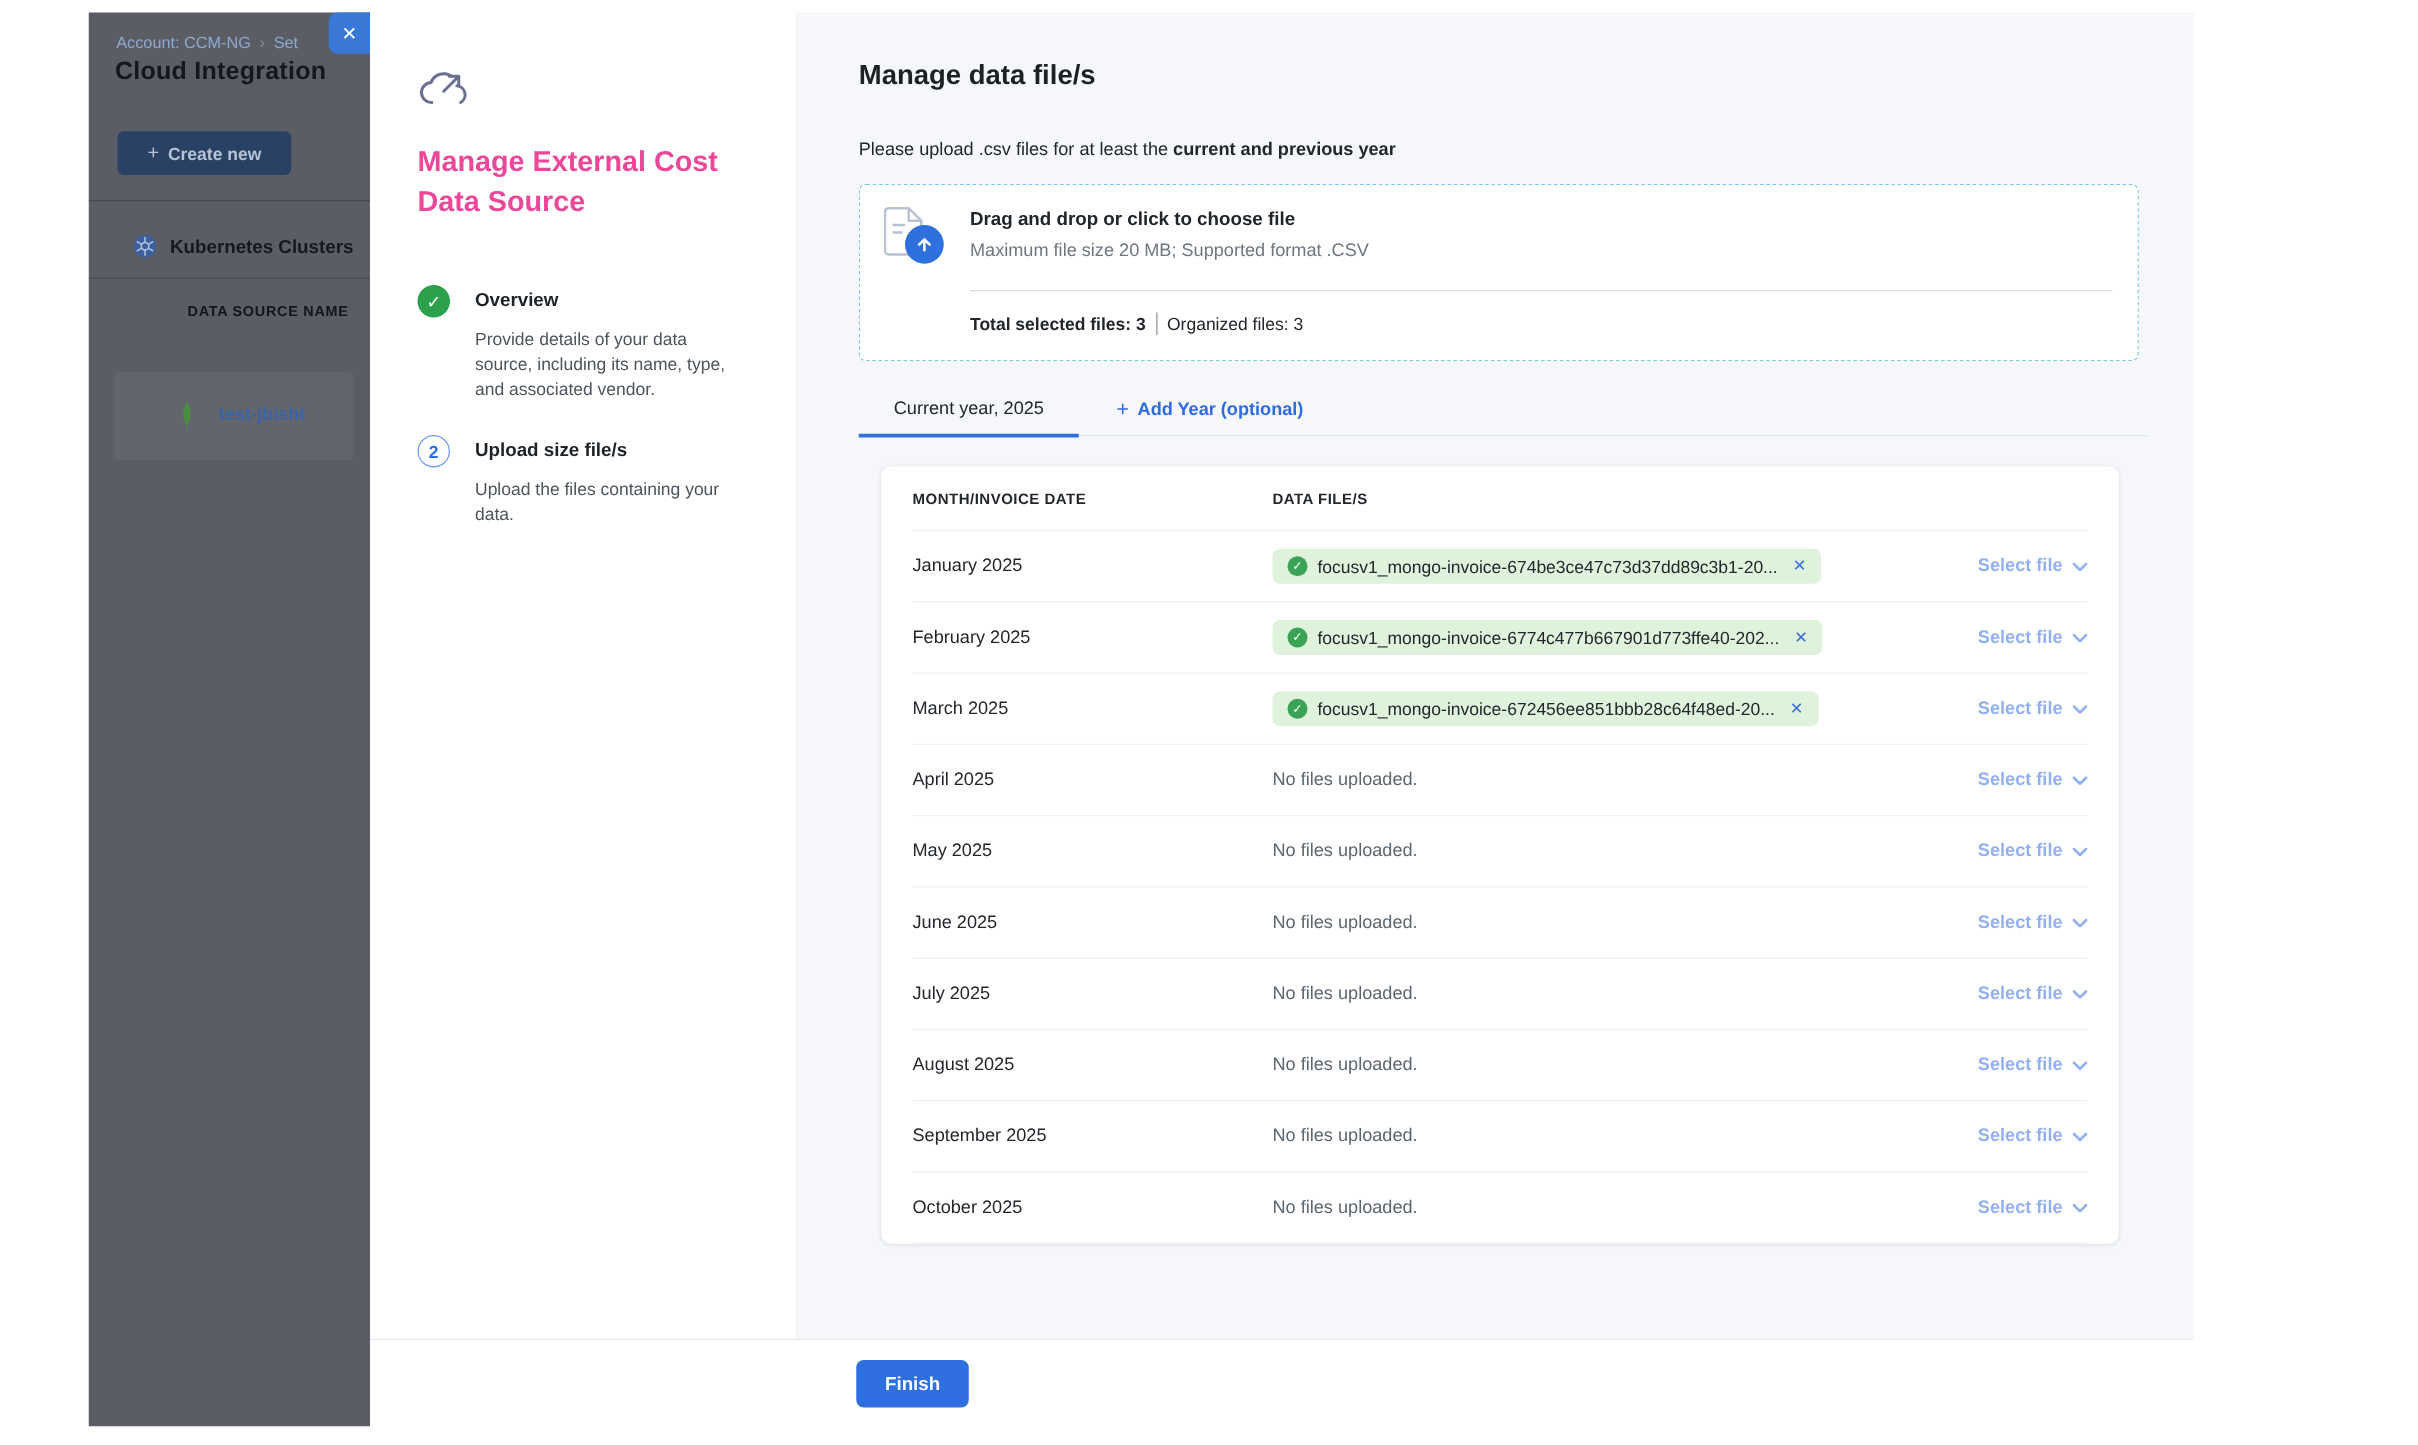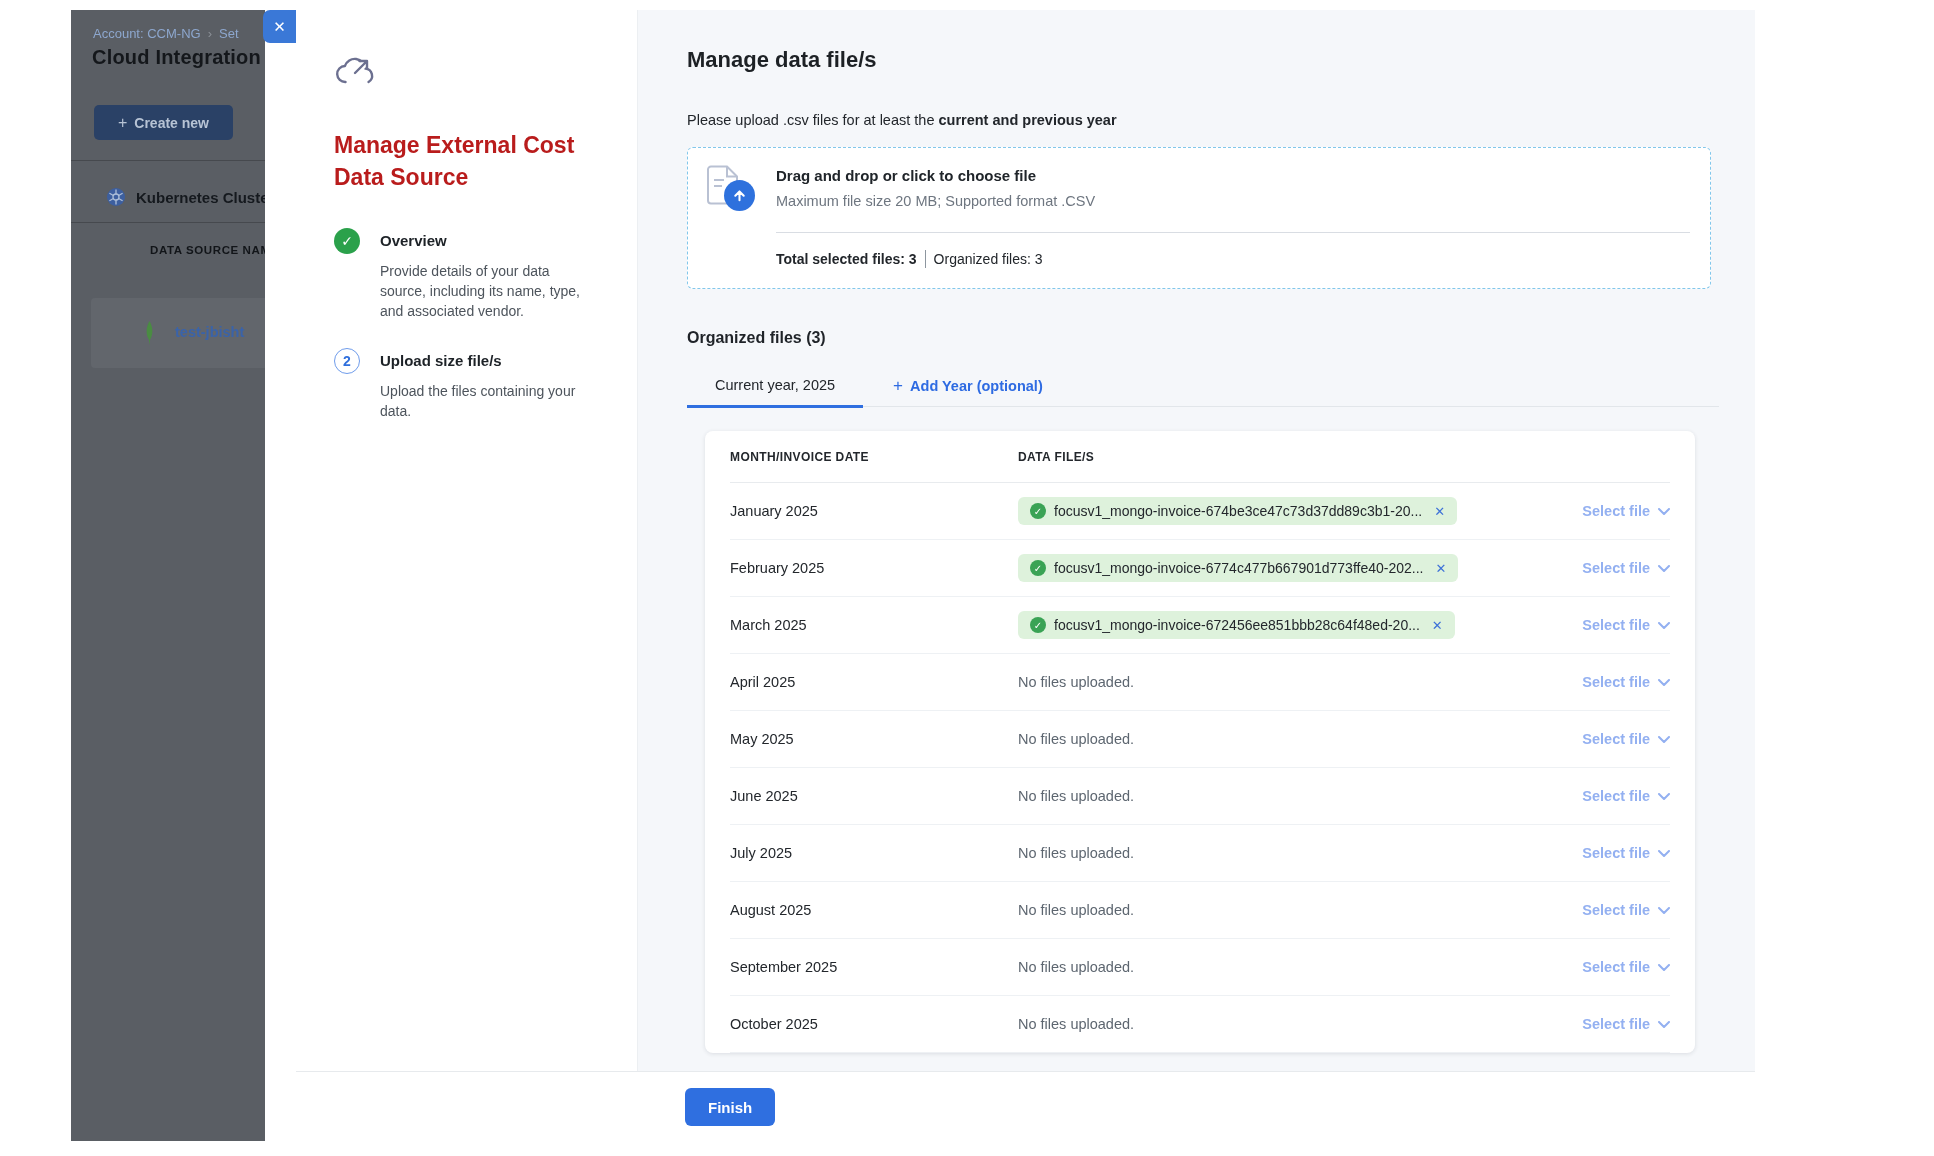--- a/index.html
+++ b/index.html
@@ -5,21 +5,21 @@
   * { box-sizing: border-box; }
   html,body { margin:0; padding:0; }
   body {
     width:1934px; height:1156px; position:relative; overflow:hidden;
     background:#ffffff;
     font-family:"Liberation Sans","DejaVu Sans",sans-serif;
     color:#22262b;
   }
 
   
-  .dim-page { position:absolute; left:71px; top:10px; width:194px; height:1131px;
+  .dim-page { position:absolute; left:71px; top:10px; width:225px; height:1131px;
     background:#5a5e64; overflow:hidden; }
   .dim-breadcrumb { position:absolute; left:22px; top:16px; font-size:13px; color:#8da7ce; white-space:nowrap; }
   .dim-breadcrumb .sep { color:#8b9097; margin:0 7px; }
   .dim-title { position:absolute; left:21px; top:36px; font-size:20px; font-weight:bold; color:#14171b; letter-spacing:.2px; }
   .dim-create-btn { position:absolute; left:23px; top:95px; width:139px; height:35px;
     background:#2a4166; border:none; border-radius:5px; color:#b7c3d4; font-size:14px; font-weight:600;
     display:flex; align-items:center; justify-content:center; gap:7px;
     font-family:inherit; }
   .dim-create-btn .plus { font-size:16px; font-weight:400; line-height:1; }
   .dim-divider { position:absolute; left:0; width:100%; height:1px; background:rgba(0,0,0,.22); }
@@ -39,22 +39,22 @@
     display:flex; align-items:center; justify-content:center; font-size:15px; font-weight:bold;
     cursor:pointer; font-family:inherit; }
 
   
   .drawer { position:absolute; left:296px; top:10px; width:1459px; height:1131px; background:#ffffff; }
 
   
   .stepper { position:absolute; left:0; top:0; width:342px; height:1061px; background:#ffffff;
     border-right:1px solid #ecEFF2; }
   .cloud-icon { position:absolute; left:38px; top:42px; }
-  .stepper-title { position:absolute; left:38px; top:119px; width:250px;
-    font-size:23px; line-height:32px; font-weight:bold; color:#b91c1c; }
+  .stepper-title { position:absolute; left:38px; top:103px; width:250px;
+    font-size:23px; line-height:32px; font-weight:bold; color:#ec4899; }
   .step { position:absolute; left:38px; display:flex; gap:20px; cursor:pointer; }
   .step-1 { top:218px; }
   .step-2 { top:338px; }
   .step-check { width:26px; height:26px; border-radius:50%; background:#2ba14b; color:#fff;
     font-size:14px; display:flex; align-items:center; justify-content:center; flex:0 0 auto; }
   .step-num { width:26px; height:26px; border-radius:50%; background:#fff; border:1.5px solid #6f9ceb;
     color:#2f6fdd; font-size:14px; font-weight:bold; display:flex; align-items:center; justify-content:center; flex:0 0 auto; }
   .step-body { width:208px; }
   .step-label { font-size:15px; font-weight:bold; color:#1d2227; line-height:26px; }
   .step-desc { margin-top:7px; font-size:14px; line-height:20px; color:#4d545c; }
@@ -216,21 +216,20 @@
         <div class="dz-title">Drag and drop or click to choose file</div>
         <div class="dz-sub">Maximum file size 20 MB; Supported format .CSV</div>
         <div class="dz-hr"></div>
         <div class="dz-totals">
           <span class="dz-total-bold">Total selected files: 3</span>
           <span class="dz-vsep"></span>
           <span>Organized files: 3</span>
         </div>
       </div>
 
-      <div class="organized-heading">Organized files (3)</div>
 
       <div class="tab-bar">
         <div class="tab active">Current year, 2025</div>
         <div class="add-year">
           <span class="plus">+</span>
           <span>Add Year (optional)</span>
         </div>
       </div>
 
       <div class="table-card">

